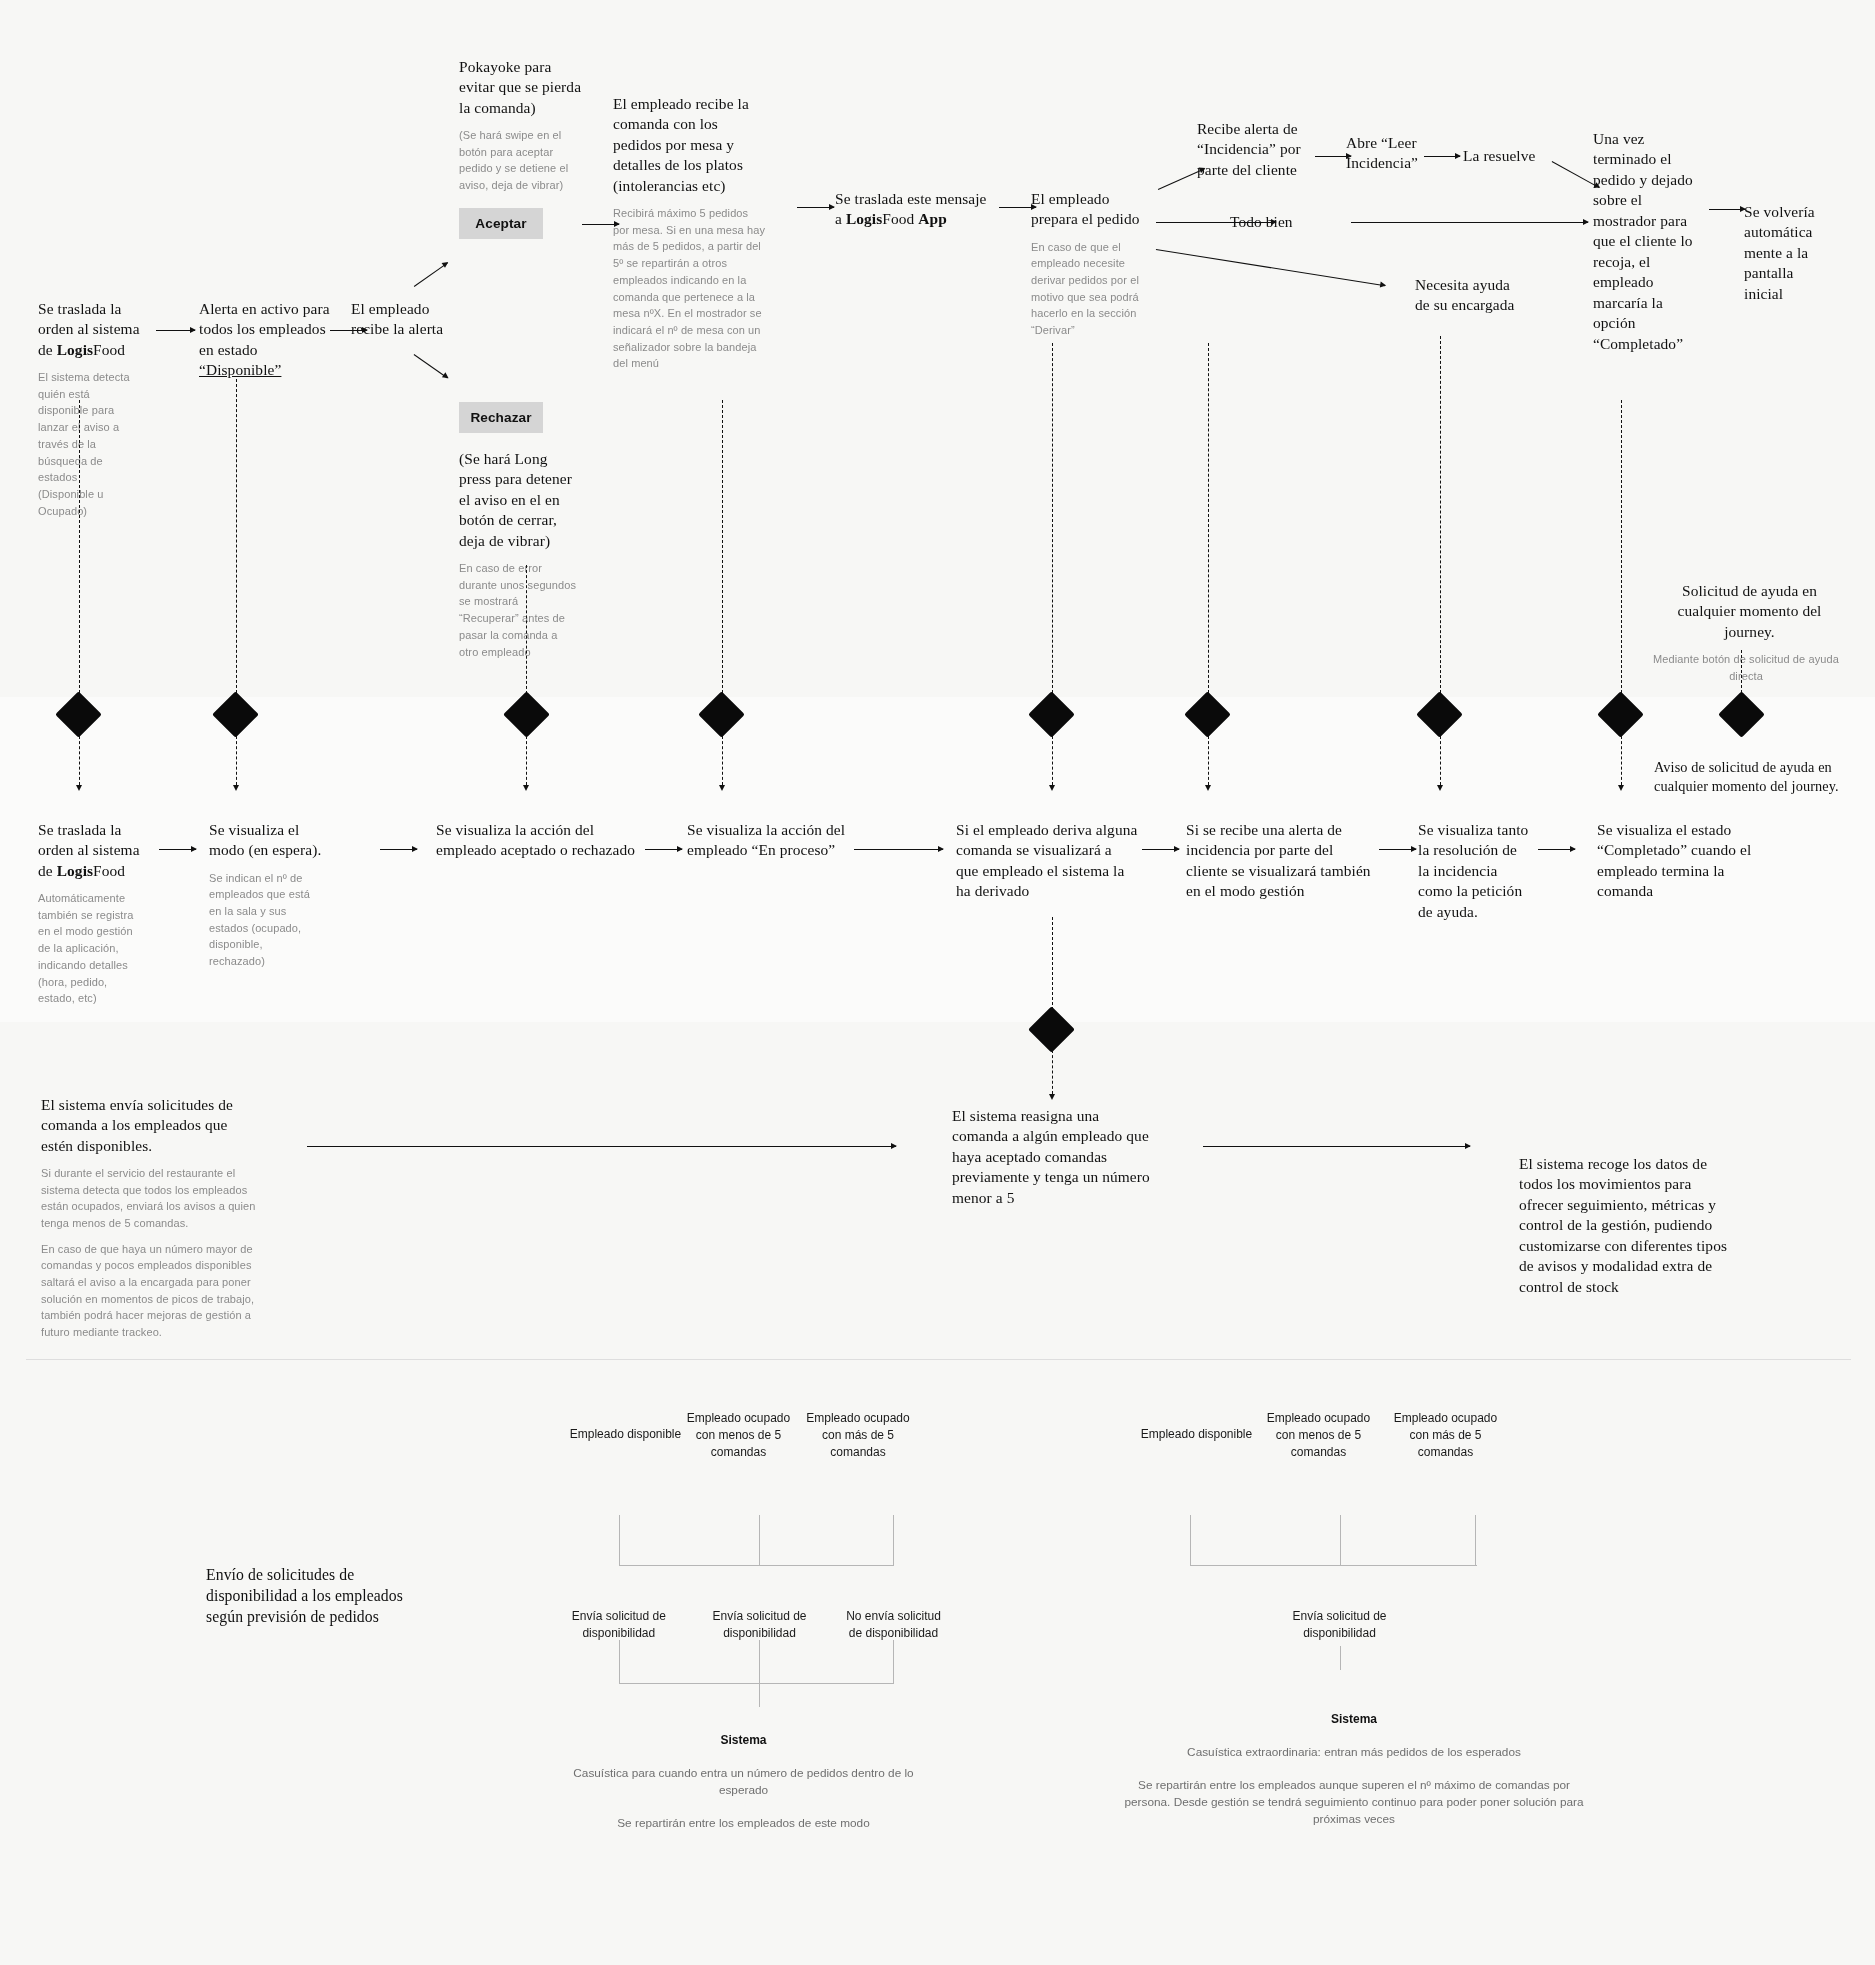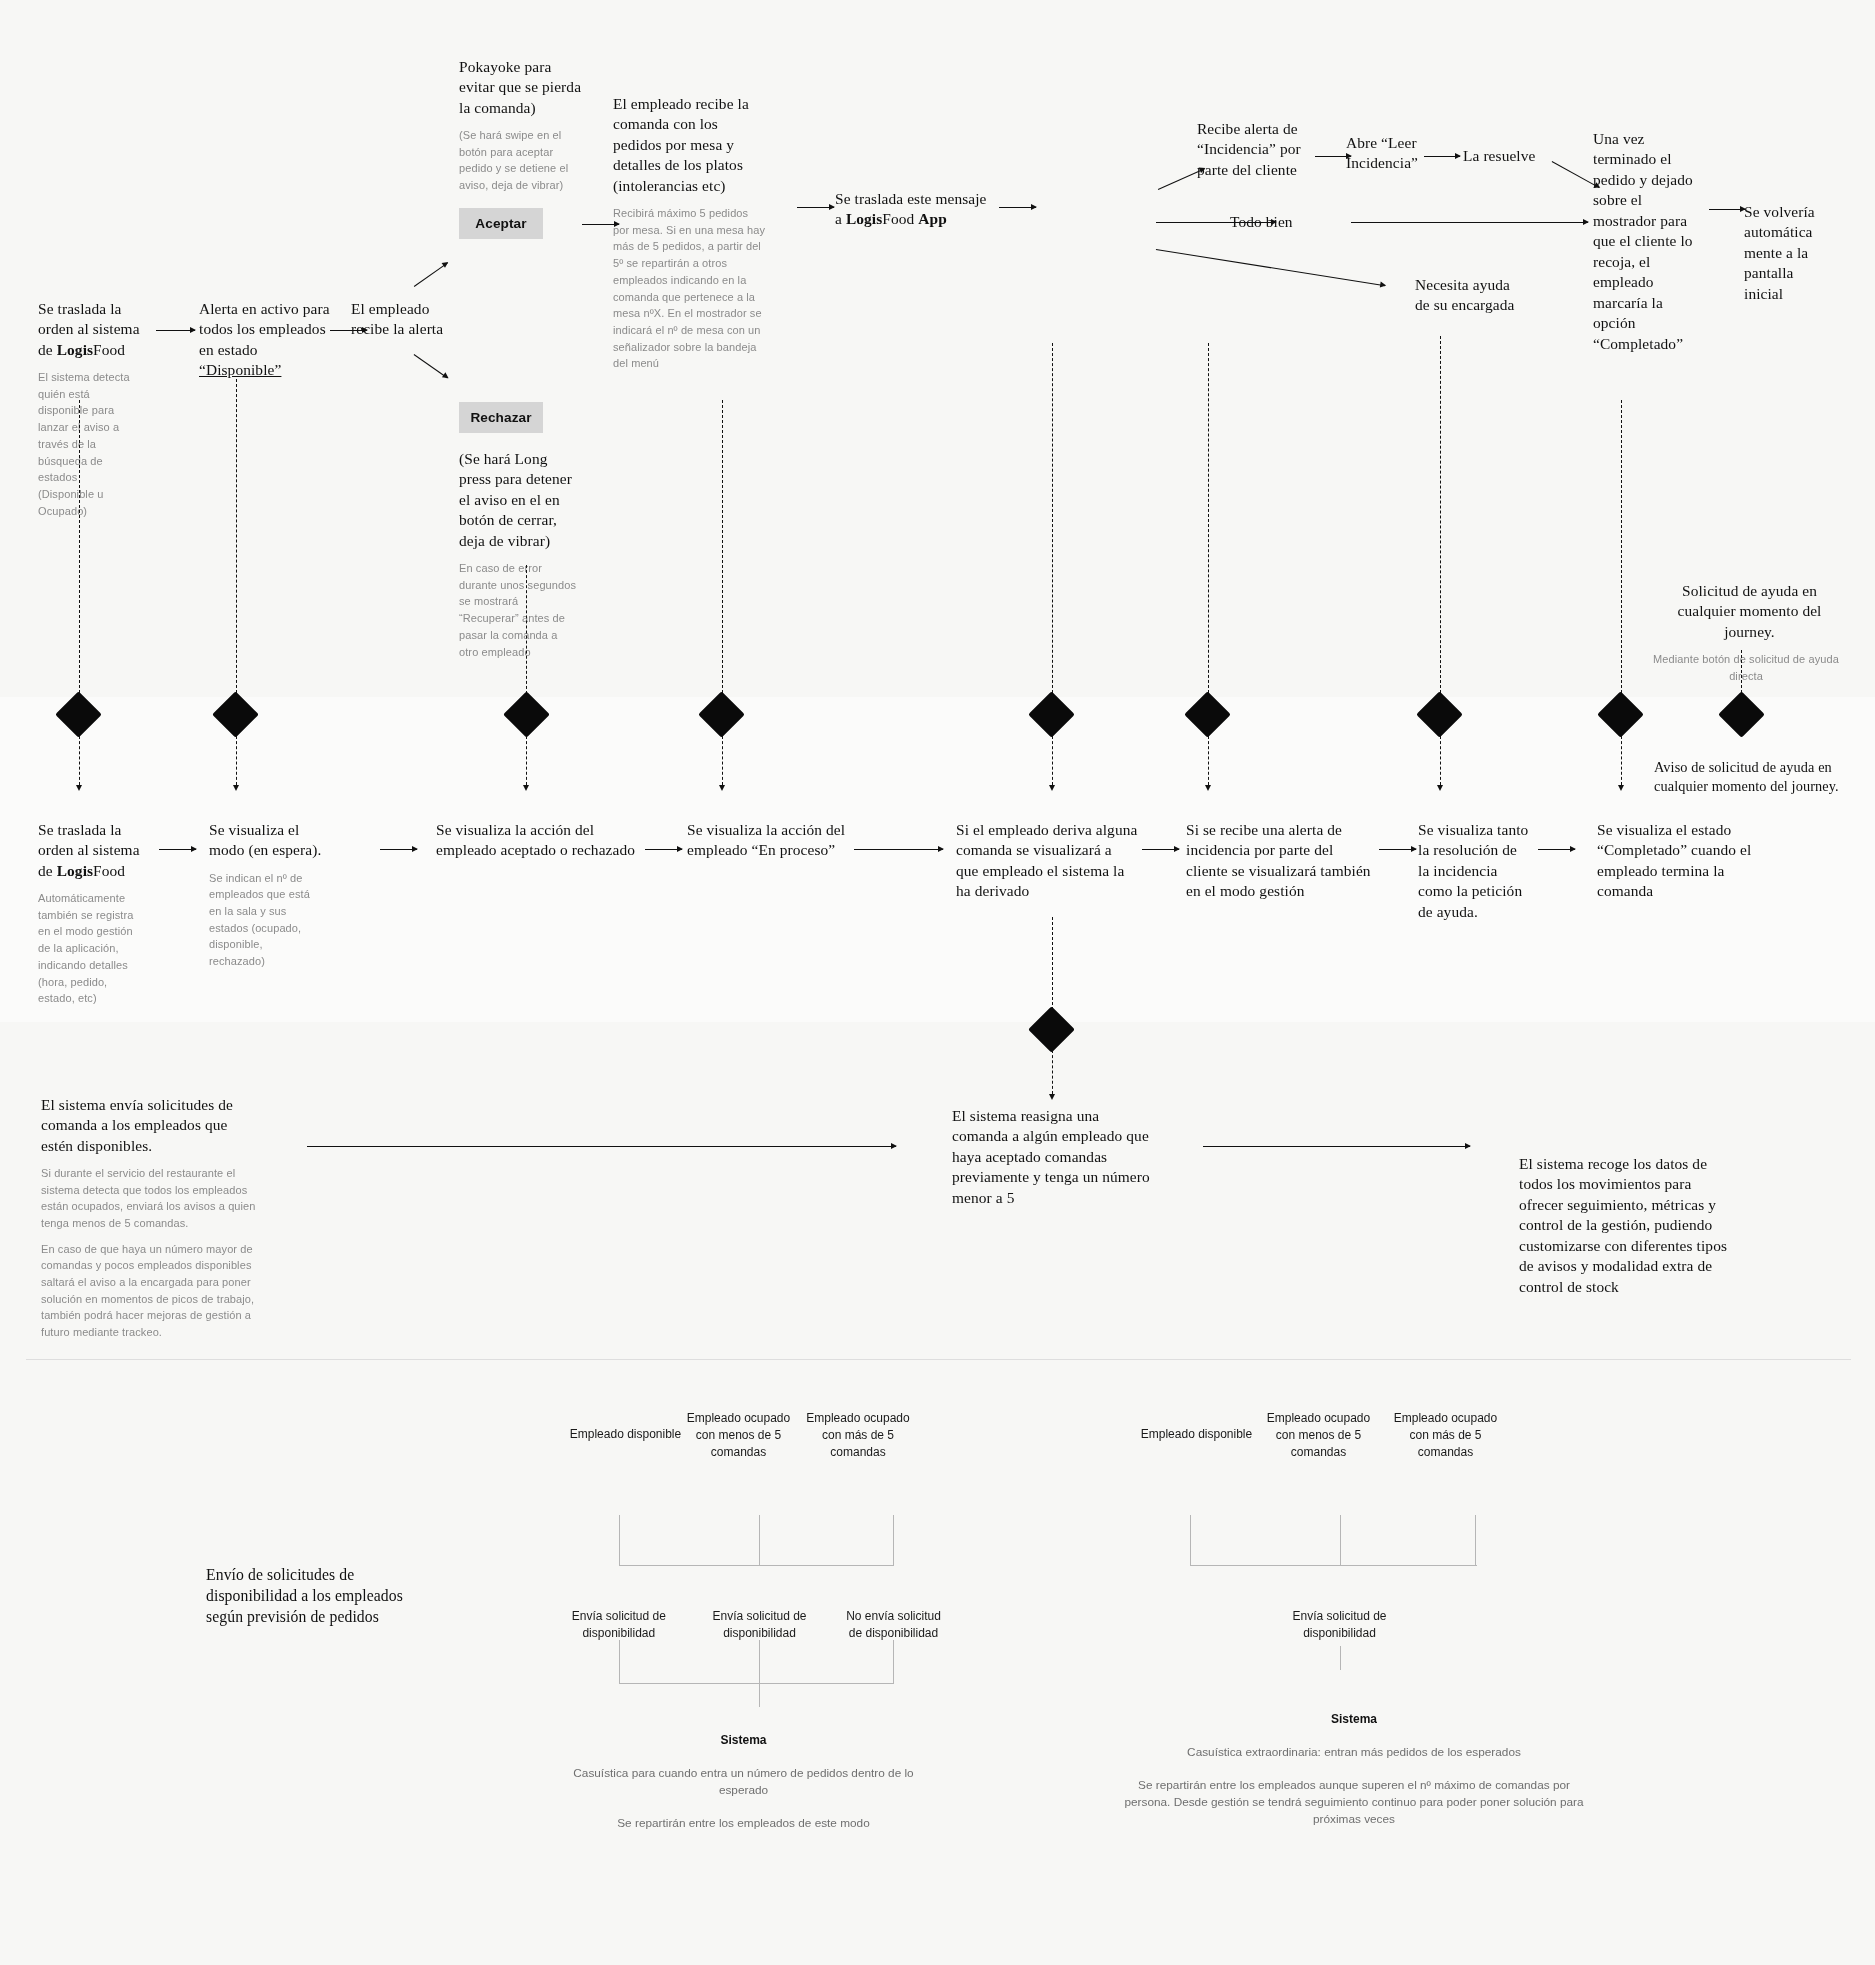--- a/index.html
+++ b/index.html
@@ -175,20 +175,24 @@
   <div class="arr" style="left:797px;top:207px;width:37px;"></div>
 
   <div class="node" style="left:835px;top:189px;width:164px;">
     <div class="h">
       <span>Se traslada este mensaje</span><br>
       <span>a </span><b>Logis</b><span>Food </span><b>App</b>
     </div>
   </div>
   <div class="arr" style="left:999px;top:207px;width:37px;"></div>
 
+  <div class="node" style="left:1031px;top:189px;width:121px;">
+    <div class="h">El empleado prepara el pedido</div>
+    <div class="sub" style="width:114px;">En caso de que el empleado necesite derivar pedidos por el motivo que sea podrá hacerlo en la sección “Derivar”</div>
+  </div>
 
   <div class="darr" style="left:1158px;top:189px;width:51px;height:0.7px;transform:rotate(-24deg);">
     <div class="arr" style="left:0;top:0;width:51px;"></div>
   </div>
   <div class="arr" style="left:1156px;top:222px;width:120px;"></div>
   <div class="darr" style="left:1156px;top:249px;width:232px;height:0.7px;transform:rotate(9deg);">
     <div class="arr" style="left:0;top:0;width:232px;"></div>
   </div>
 
   <div class="node" style="left:1197px;top:119px;width:118px;">

